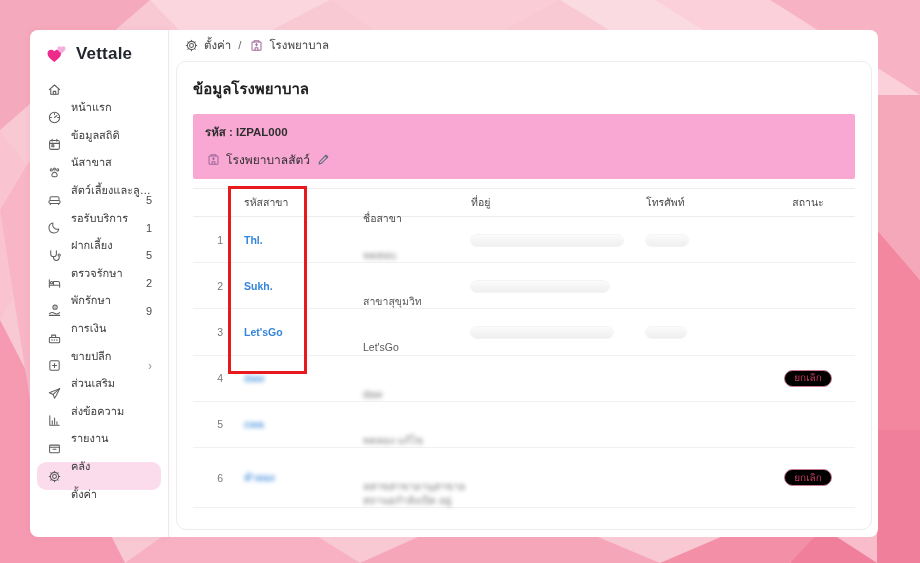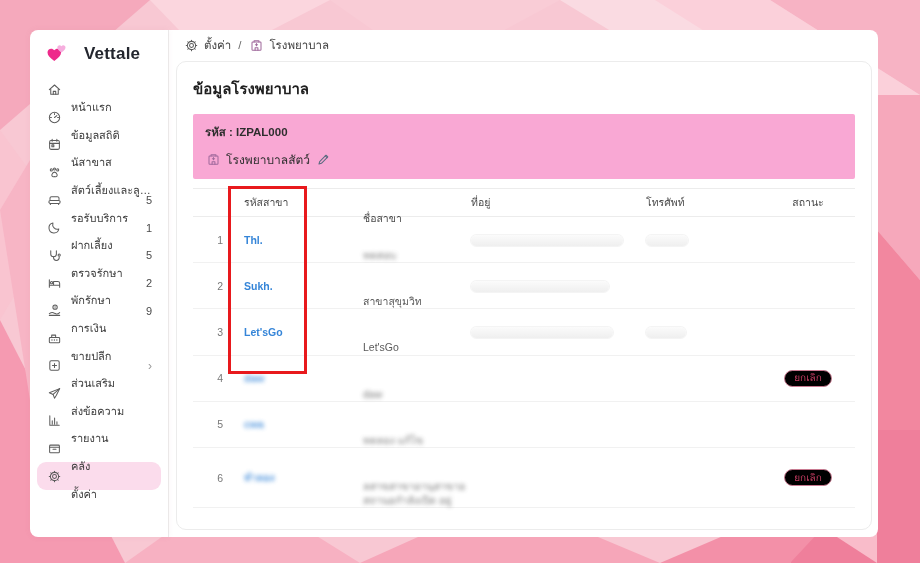--- a/index.html
+++ b/index.html
@@ -1,21 +1,21 @@
 <!DOCTYPE html>
 <html><head>
 <meta charset="utf-8">
 <style>
   html,body{margin:0;padding:0;width:920px;height:563px;overflow:hidden;}
   body{position:relative;font-family:"Liberation Sans","DejaVu Sans",sans-serif;background:#f8c8d3;}
   .bg{position:absolute;inset:0;z-index:0;}
   
   .sidebar{position:absolute;left:30px;top:30px;width:138px;height:507px;background:#fff;
     border-radius:8px 0 0 8px;z-index:2;box-shadow:0 0 6px rgba(180,90,120,.08);}
-  .logo{display:flex;gap:16px;padding:14px 0 12px 16px;}
+  .logo{display:flex;align-items:center;gap:8px;padding:14px 0 12px 16px;}
   .logo-text{font-size:17px;font-weight:600;color:#23262e;letter-spacing:.2px;}
   .sb-item{display:flex;align-items:center;gap:9px;height:27.6px;margin:0 7px;padding:0 9px;
     border-radius:9px;font-size:11px;color:#3c3c3c;cursor:pointer;white-space:nowrap;}
   .sb-item.active{background:#fbdcec;}
   .icn{display:inline-flex;width:16px;height:16px;align-items:center;justify-content:center;color:#5c5c5c;flex:0 0 16px;}
   .sb-label{overflow:hidden;text-overflow:ellipsis;margin-top:35px;}
   .sb-count{margin-left:auto;color:#4a4a4a;font-size:11px;}
   .sb-chev{margin-left:auto;color:#9a9a9a;font-size:12px;line-height:1;}
   
   .main{position:absolute;left:168px;top:30px;width:709px;height:507px;background:#fff;

